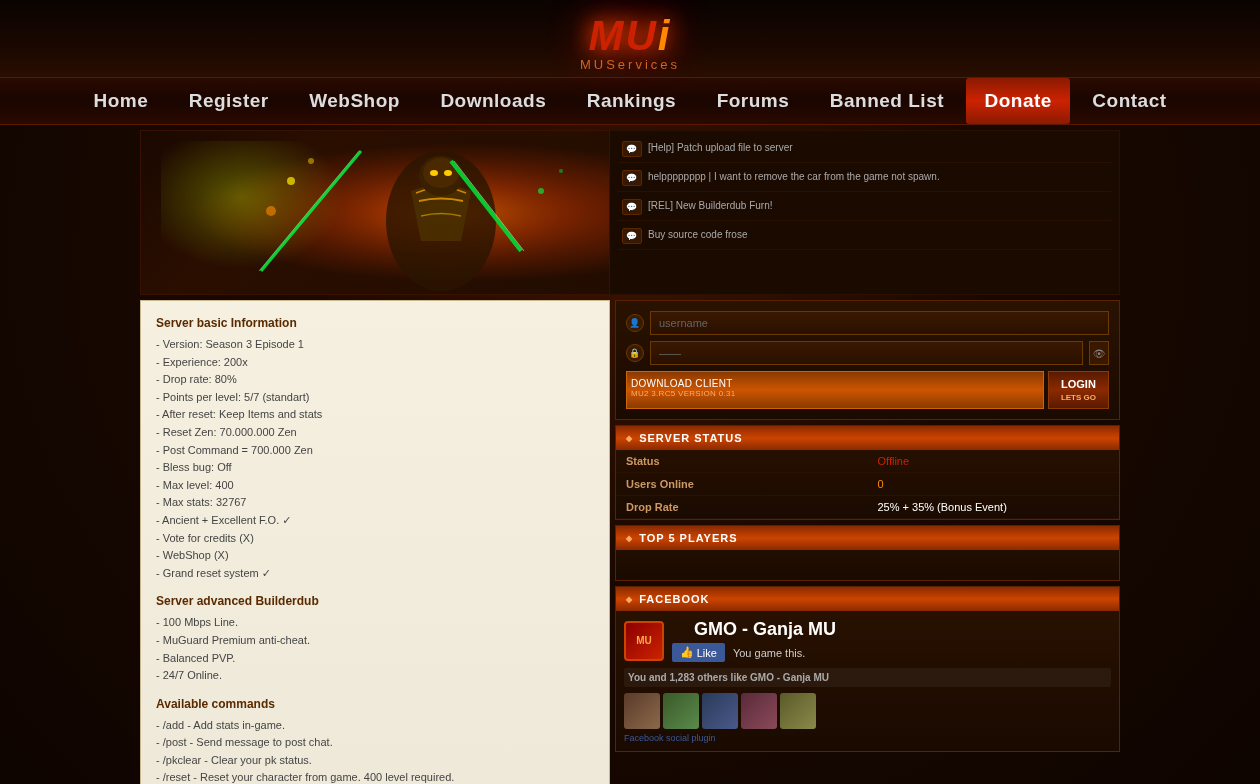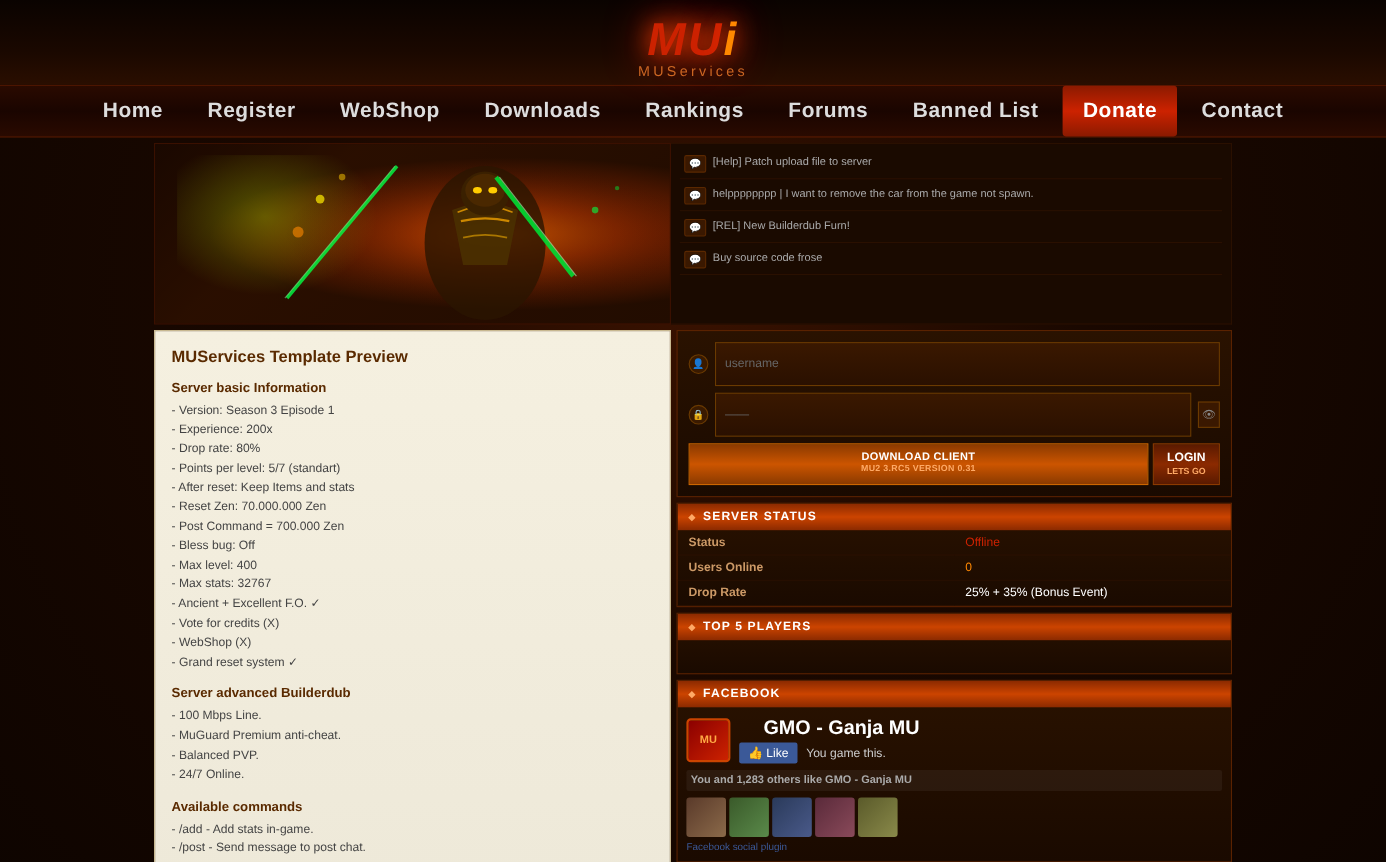--- a/index.html
+++ b/index.html
@@ -196,21 +196,21 @@
       color: #cc7700;
       flex-shrink: 0;
     }
     .login-input {
       flex: 1;
       background: linear-gradient(180deg, #3a1800 0%, #2a1000 100%);
       border: 1px solid #6a3a00;
       color: #aaa;
       padding: 4px 8px;
       font-size: 11px;
-      height: 40px;
+      height: 24px;
     }
     .login-input::placeholder { color: #666; }
     .eye-btn {
       width: 20px;
       height: 24px;
       background: #3a1800;
       border: 1px solid #6a3a00;
       color: #888;
       font-size: 10px;
       cursor: pointer;
@@ -222,24 +222,24 @@
       display: flex;
       gap: 4px;
       margin-top: 6px;
     }
     .dl-btn {
       flex: 1;
       background: linear-gradient(180deg, #8b3a00 0%, #cc5500 50%, #8b3a00 100%);
       border: 1px solid #cc6600;
       color: #fff;
       font-size: 10px;
-      font-weight: bold;
+      font-weight: normal;
       padding: 6px 4px;
       cursor: pointer;
-      text-align: center;
+      text-align: left;
       letter-spacing: 0.3px;
     }
     .dl-btn-sub {
       font-size: 8px;
       color: #ffaa66;
       display: block;
     }
     .login-btn {
       background: linear-gradient(180deg, #5a1a00 0%, #8b2a00 50%, #5a1a00 100%);
       border: 1px solid #8b3a00;
@@ -488,21 +488,20 @@
       <div class="chat-item">
         <div class="chat-icon">💬</div>
         <span class="chat-text">Buy source code frose</span>
       </div>
     </div>
   </div>
 
   <div id="content-area">
 
     <div id="main-content">
-      <h2>MUServices Template Preview</h2>
       <div class="section-block">
         <h3>Server basic Information</h3>
         <p>
           - Version: Season 3 Episode 1<br>
           - Experience: 200x<br>
           - Drop rate: 80%<br>
           - Points per level: 5/7 (standart)<br>
           - After reset: Keep Items and stats<br>
           - Reset Zen: 70.000.000 Zen<br>
           - Post Command = 700.000 Zen<br>

